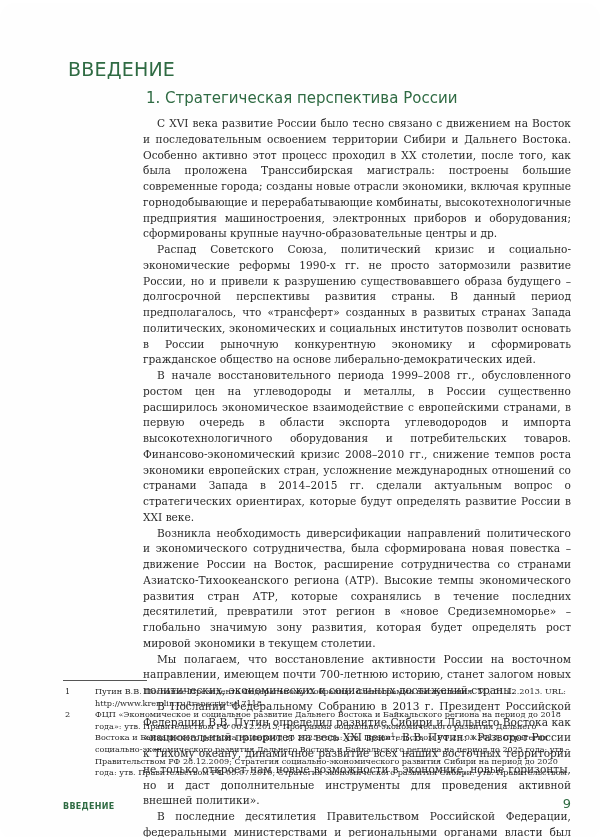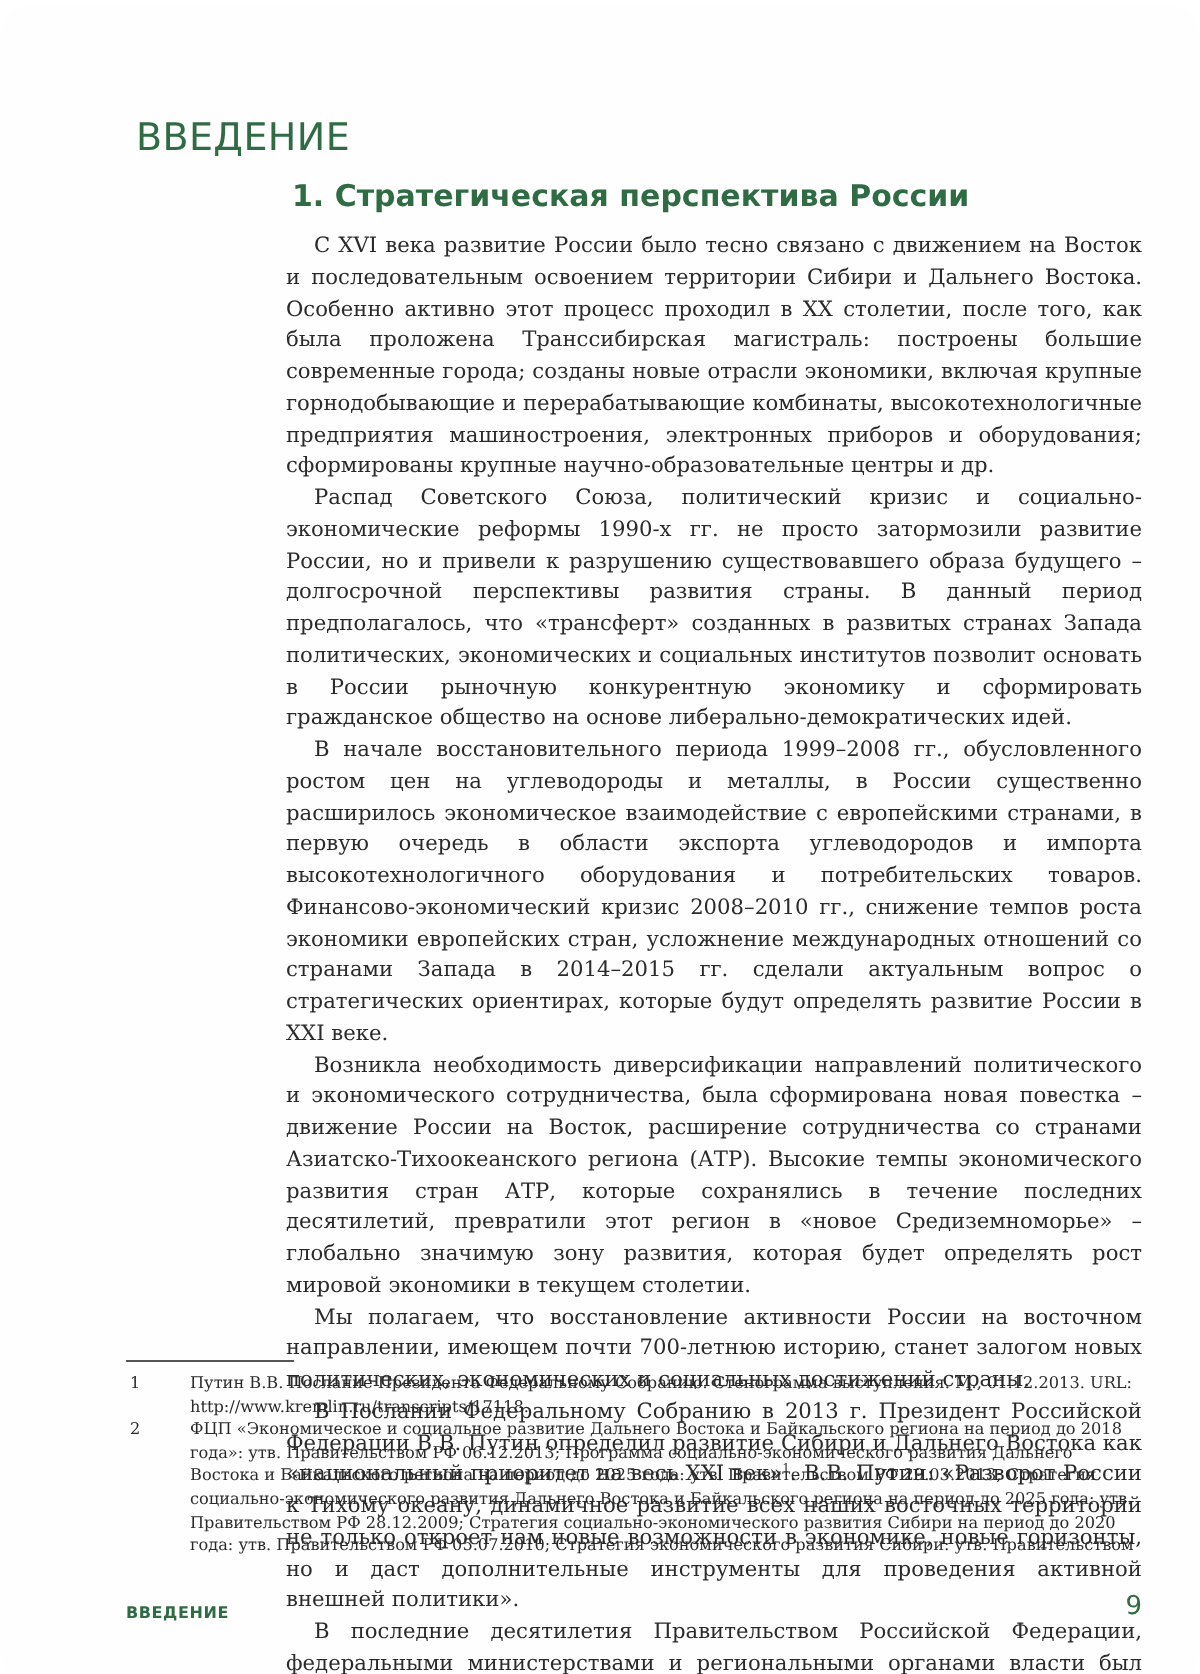--- a/index.html
+++ b/index.html
@@ -5,21 +5,21 @@
   html, body { margin: 0; padding: 0; background: #ffffff; }
   body { width: 600px; height: 837px; position: relative; overflow: hidden; }
   .page { position: absolute; left: 0; top: 3px; width: 600px; height: 837px; background: #fefefe; border-radius: 15px; }
   .chapter-title {
     position: absolute; left: 68px; top: 55px;
     font-family: "DejaVu Sans", sans-serif; font-size: 19px; color: #2f6b43;
     letter-spacing: 0.2px;
   }
   .section-title {
     position: absolute; left: 146px; top: 86px;
-    font-family: "DejaVu Sans", sans-serif; font-size: 15px; color: #2f6b43; font-weight: bold;
+    font-family: "DejaVu Sans", sans-serif; font-size: 15px; color: #2f6b43;
   }
   .body-text {
     position: absolute; left: 143px; top: 113px; width: 428px;
     font-family: "DejaVu Serif", serif; font-size: 10.6px; line-height: 15.75px;
     color: #2a2a2a; text-align: justify;
   }
   .body-text p { margin: 0; text-indent: 14px; }
   sup { font-size: 6px; line-height: 0; vertical-align: 4px; }
   .fn-rule {
     position: absolute; left: 63px; top: 677px; width: 84px; height: 0;

